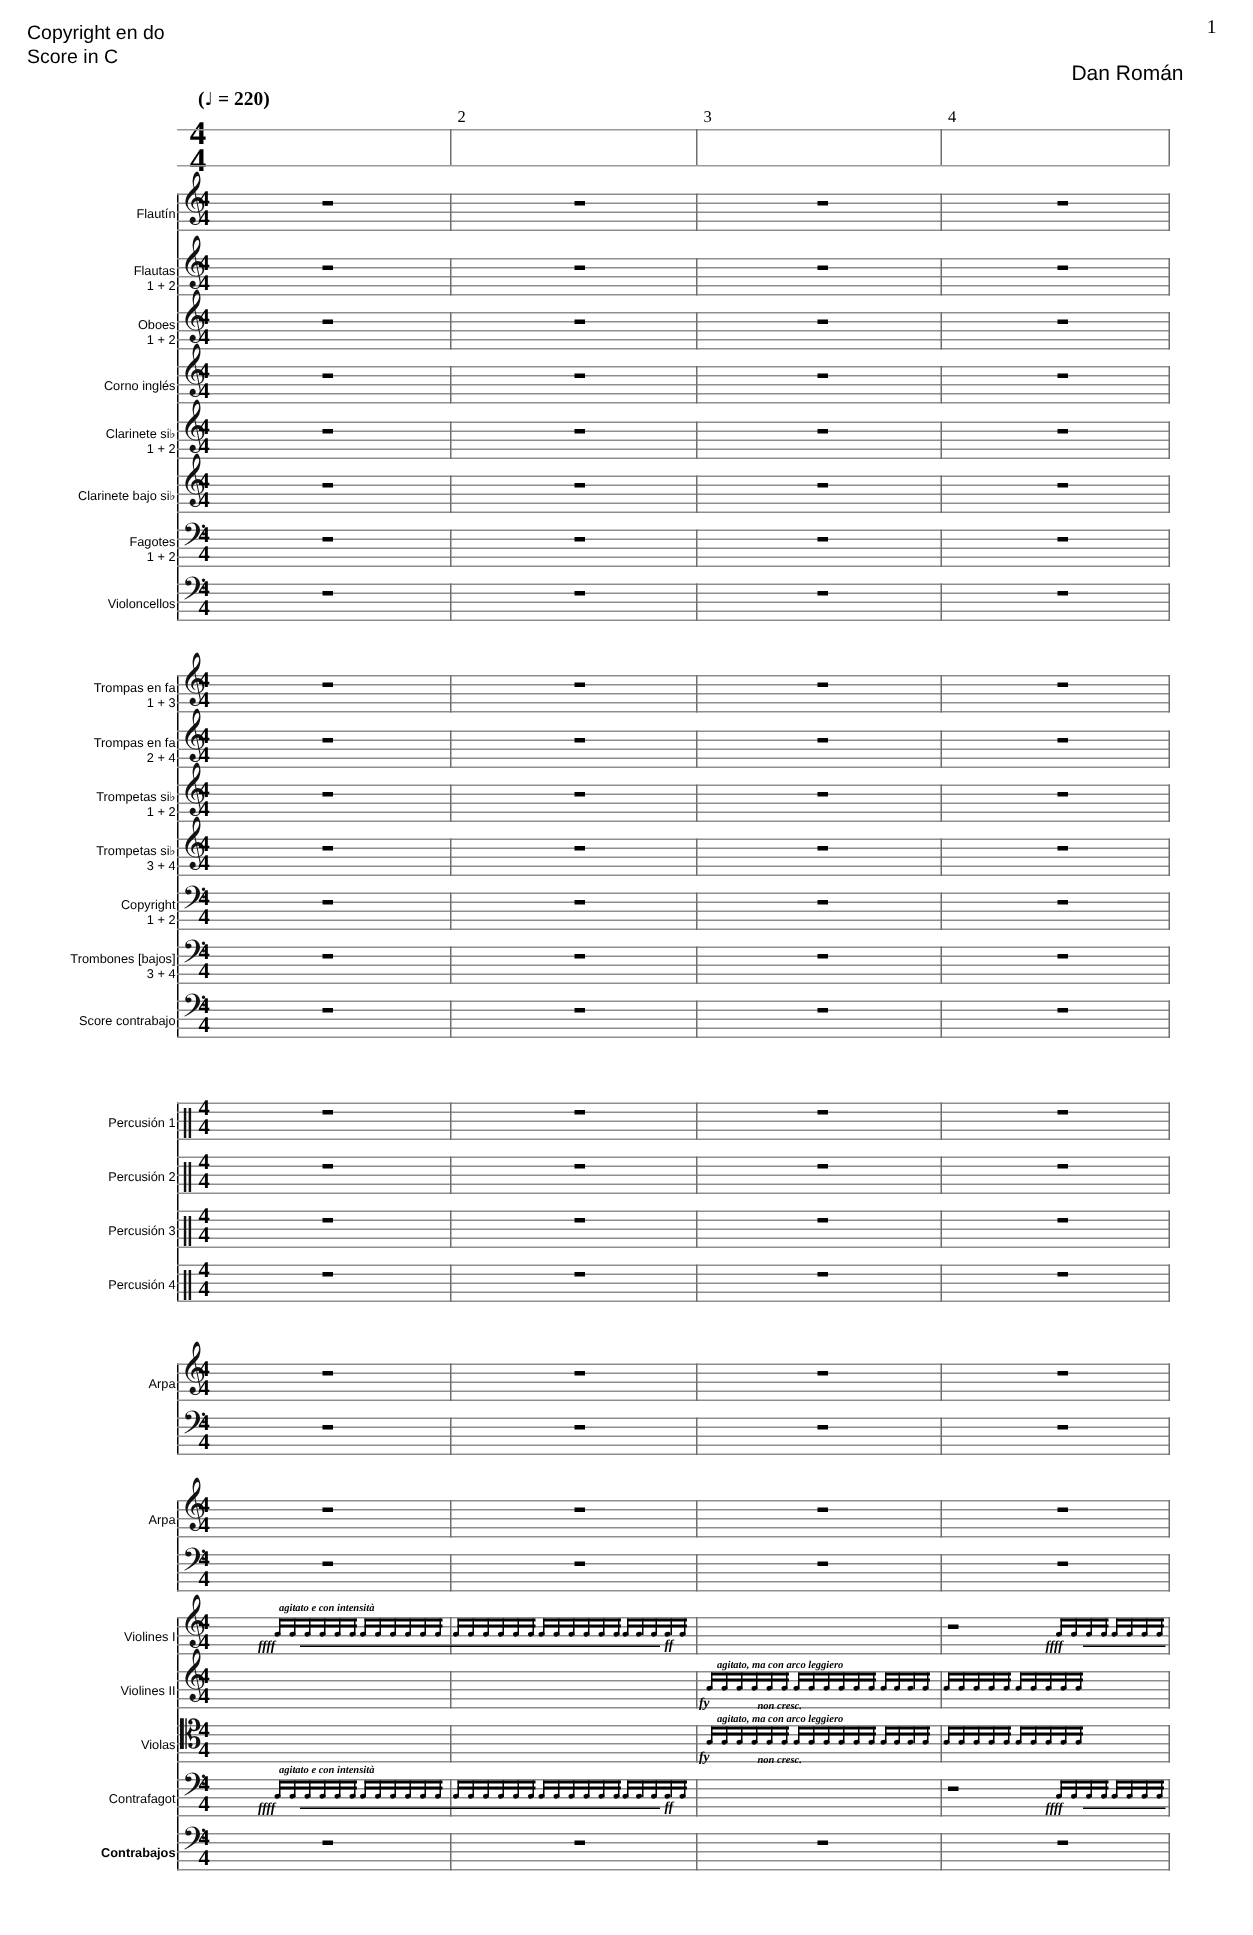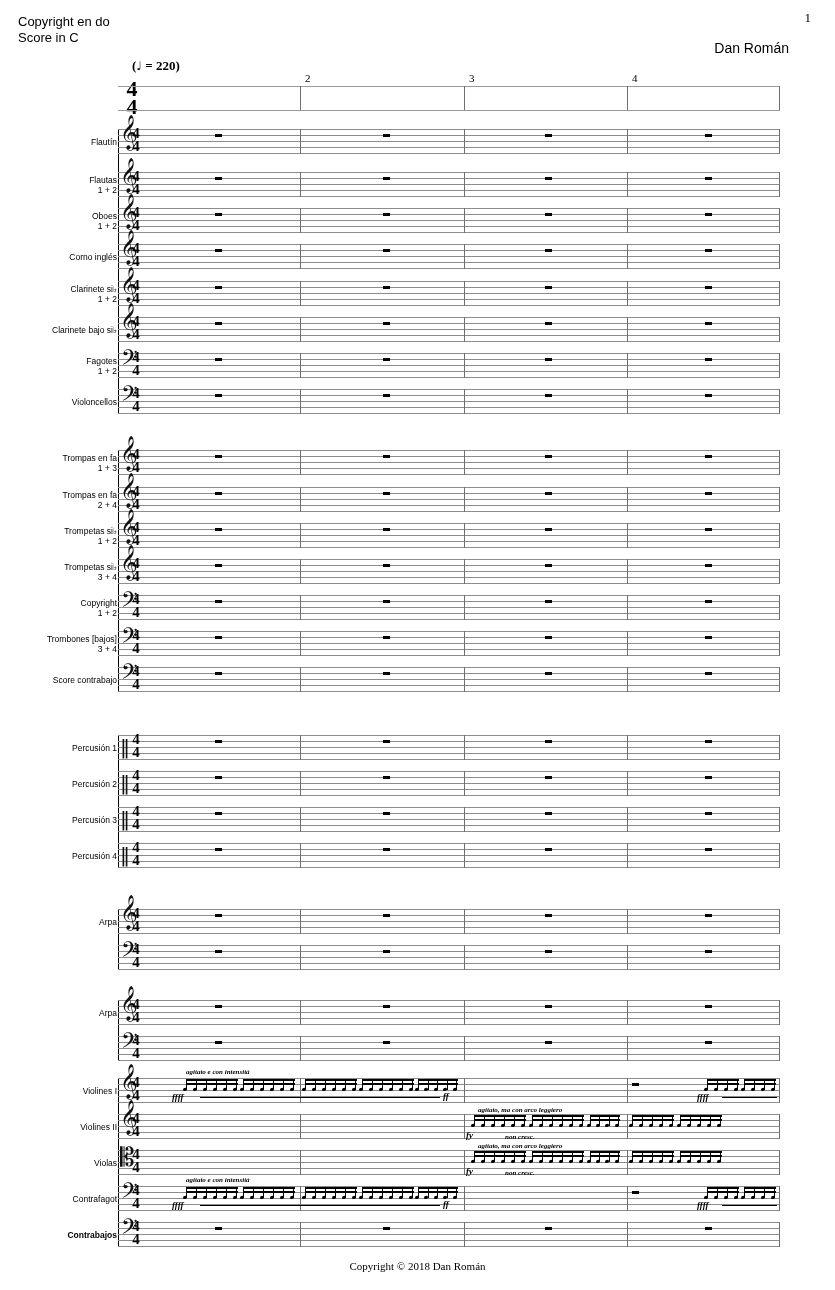--- a/index.html
+++ b/index.html
@@ -1166,14 +1166,13 @@
         <div class="head" style="left: 6.8px;"></div>
         <div class="stem" style="left: 20px;"></div>
         <div class="head" style="left: 16.8px;"></div>
         <div class="stem" style="left: 30px;"></div>
         <div class="head" style="left: 26.8px;"></div>
         <div class="stem" style="left: 40px;"></div>
         <div class="head" style="left: 36.8px;"></div>
       </div>
     </div>
 
-  <div class="copyright">Copyright © 2018 Dan Román</div>
 </div>
 
 </body></html>

